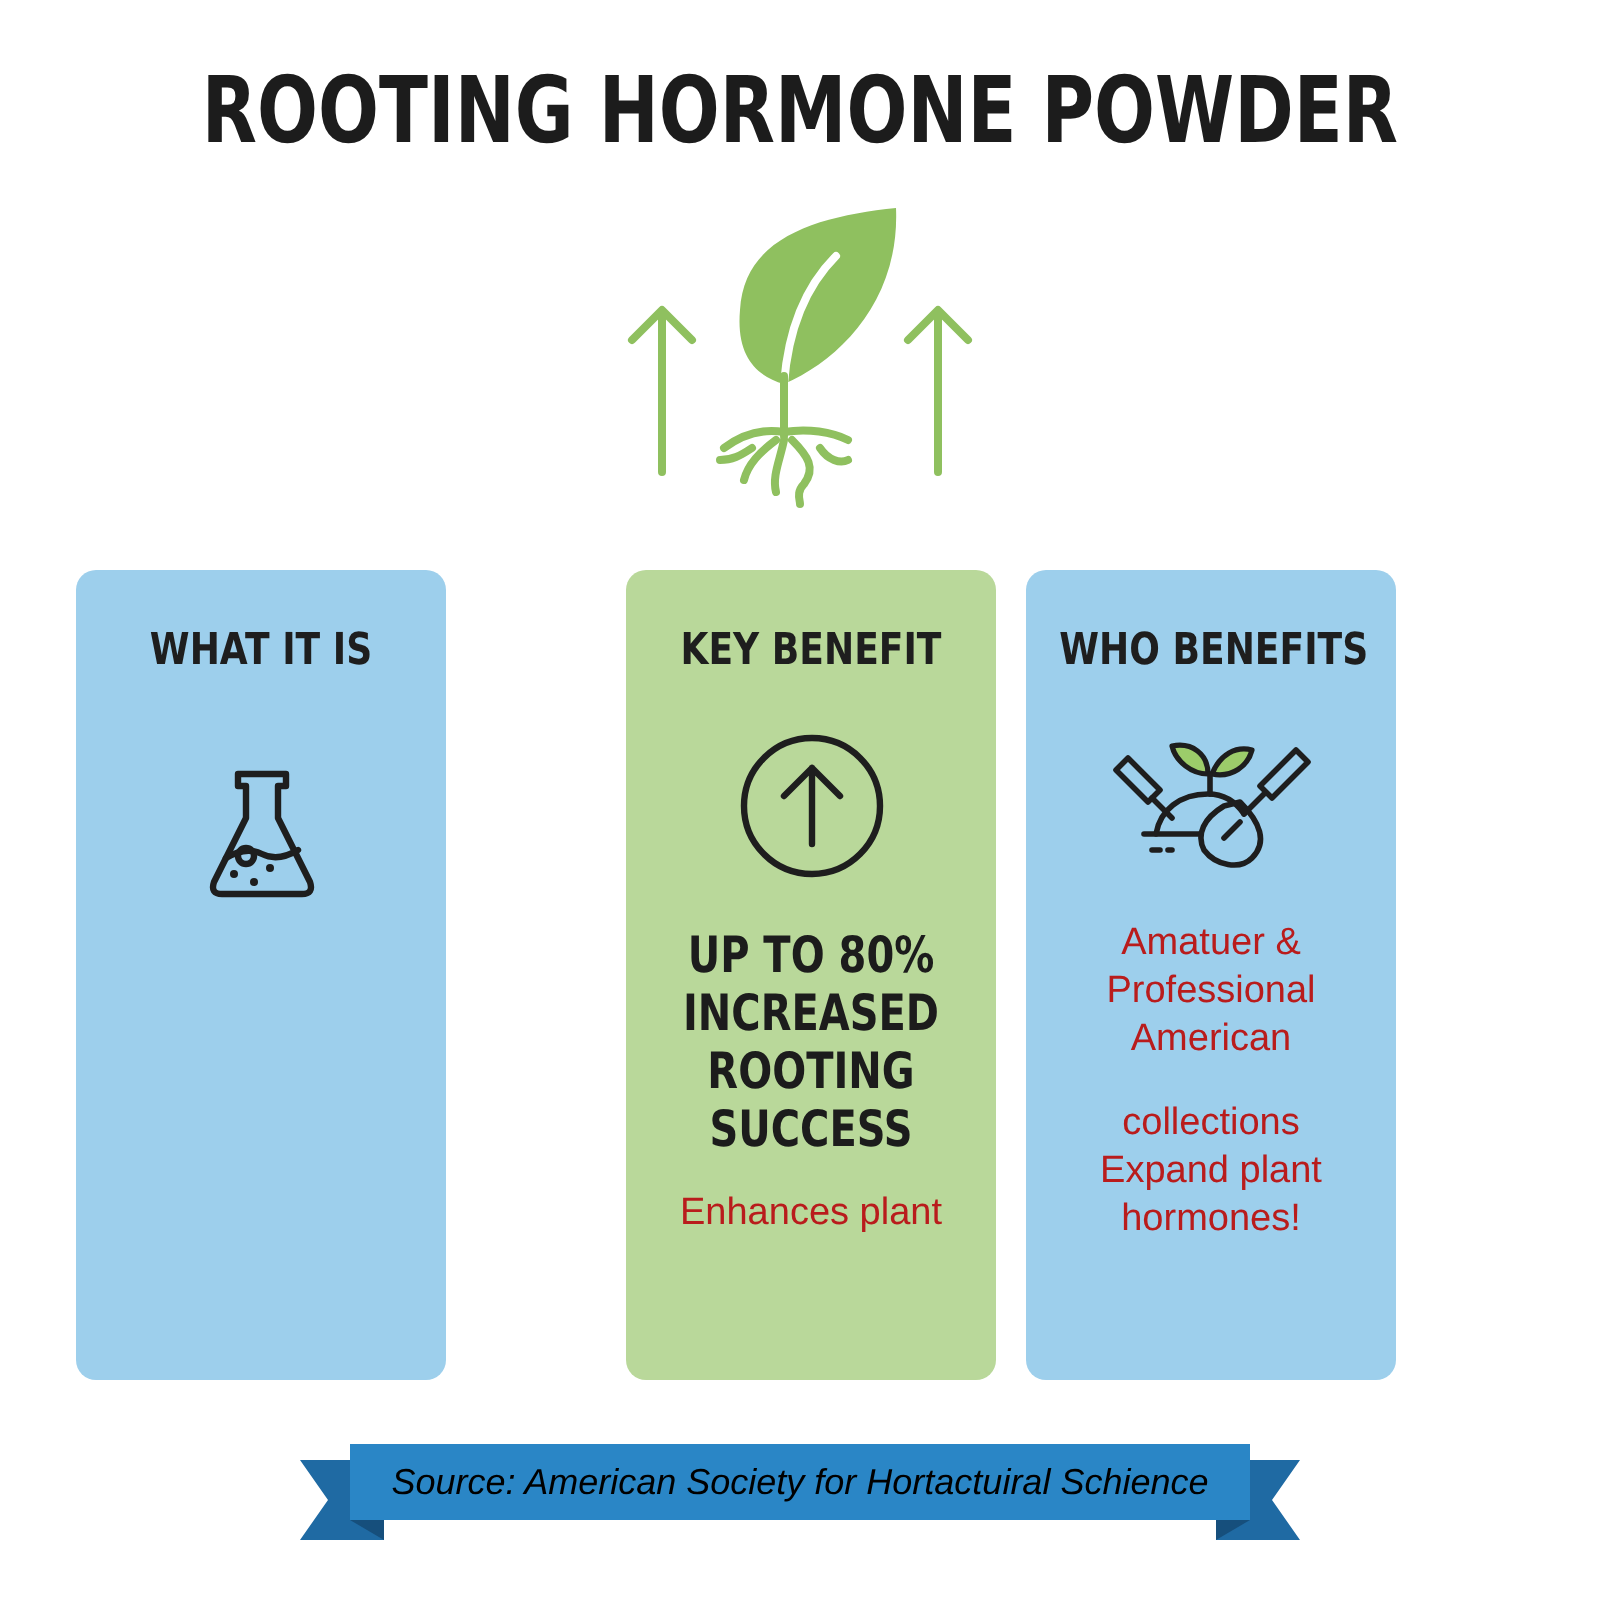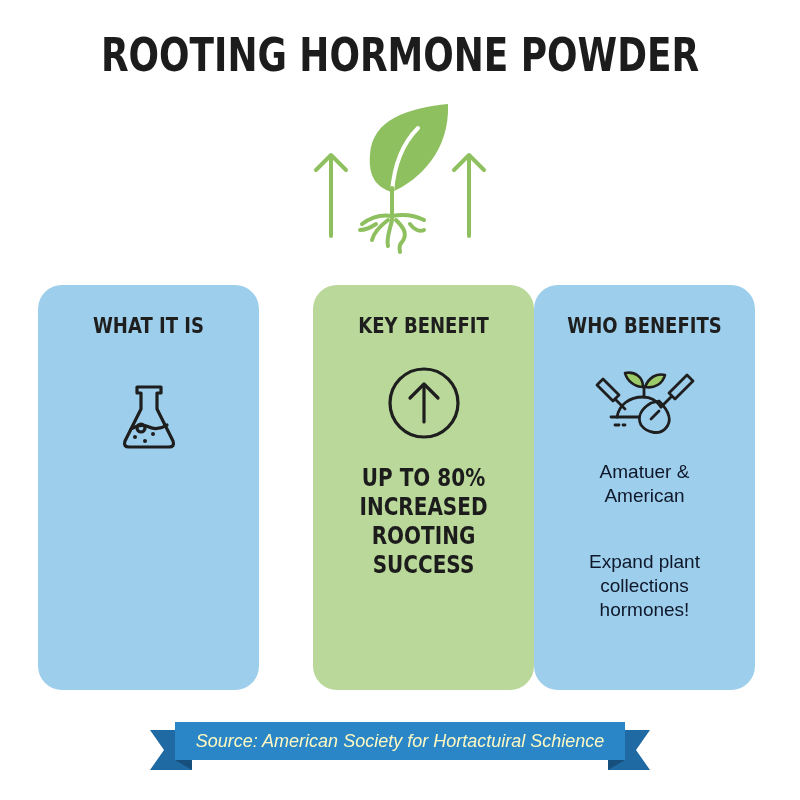--- a/index.html
+++ b/index.html
@@ -9,54 +9,54 @@
     .title {
       position: absolute; left: 0; top: 28px; width: 800px; text-align: center;
       font-family: "DejaVu Sans", sans-serif; font-weight: bold; font-size: 46px;
       letter-spacing: 0px; color: #1c1c1c; transform: scaleX(0.78); transform-origin: center;
       white-space: nowrap;
     }
 
     .hero { position: absolute; left: 300px; top: 100px; width: 200px; height: 160px; }
 
     .card {
-      position: absolute; top: 285px; height: 405px; width: 221px;
-      border-radius: 24px; text-align: center;
+      position: absolute; top: 285px; height: 405px; width: 185px;
+      border-radius: 10px; text-align: center;
     }
     .card.blue { background: #9dcfec; }
     .card.green { background: #b9d89a; }
     .card-left { left: 38px; }
     .card-mid { left: 289px; margin-left: 24px; }
-    .card-right { left: 534px; }
+    .card-right { left: 513px; }
 
     .card-heading {
       position: absolute; left: 0; top: 28px; width: 100%; text-align: center;
       font-family: "DejaVu Sans", sans-serif; font-weight: bold; font-size: 22px;
       color: #1e1e1e; transform: scaleX(0.82); white-space: nowrap;
     }
     .card-icon { position: absolute; left: 50%; transform: translateX(-50%); }
 
     .body-text {
       position: absolute; left: 0; width: 100%; text-align: center;
       font-family: "Liberation Sans", sans-serif; font-size: 19px; line-height: 24px;
-      color: #0f172a;
+      color: #b91c1c;
     }
     .big-stat {
       position: absolute; left: 0; width: 100%; top: 178px; text-align: center;
       font-family: "DejaVu Sans", sans-serif; font-weight: bold; font-size: 25px; line-height: 29px;
       color: #1c1c1c; transform: scaleX(0.8);
     }
 
     .banner { position: absolute; left: 150px; top: 718px; width: 500px; height: 54px; }
     .banner-main {
       position: absolute; left: 25px; top: 4px; width: 450px; height: 38px;
       background: #2a86c6; display: flex; align-items: center; justify-content: center;
     }
     .banner-text {
-      font-family: "Liberation Sans", sans-serif; font-style: italic; font-size: 18px; color: #fef9c3;
+      font-family: "Liberation Sans", sans-serif; font-style: italic; font-size: 18px; color: #000000;
       white-space: nowrap;
     }
     .banner-svg { position: absolute; left: 0; top: 0; }
   </style>
 </head>
 <body>
 
 <div class="title">ROOTING HORMONE POWDER</div>
 
 <svg class="hero" viewBox="0 0 200 160" width="200" height="160">
@@ -106,20 +106,21 @@
       <path d="M37 56 V18 M23 32 L37 18 L51 32"></path>
     </g>
   </svg>
   <div class="big-stat">
     <div>UP TO 80%</div>
     <div>INCREASED</div>
     <div>ROOTING</div>
     <div>SUCCESS</div>
   </div>
   <div class="body-text" style="top:310px">
+    <div>Enhances plant</div>
   </div>
 </div>
 
 <div class="card blue card-right">
   <div class="card-heading">WHO BENEFITS</div>
   <svg class="card-icon" style="top:82px" width="104" height="68" viewBox="0 0 104 68">
 
     <path d="M50 20 C42 20 34 14 32 6 C42 4 50 10 50 20 Z" fill="#9ccc6a" stroke="#1e1e1e" stroke-width="2.6" stroke-linejoin="round"></path>
     <path d="M52 20 C56 10 64 6 72 8 C70 16 62 22 52 20 Z" fill="#9ccc6a" stroke="#1e1e1e" stroke-width="2.6" stroke-linejoin="round"></path>
     <g stroke="#1e1e1e" stroke-width="2.8" fill="none" stroke-linecap="round" stroke-linejoin="round">
@@ -133,25 +134,26 @@
       <path d="M22 58 H26 M30 58 H32"></path>
 
       <path d="M100 14 L94 8 L76 26 L82 32 Z"></path>
       <path d="M78 30 L68 40"></path>
       <path d="M66 34 C76 44 80 54 72 62 C66 68 54 66 48 58 C44 50 48 42 58 36 Z"></path>
       <path d="M58 52 L66 44"></path>
     </g>
   </svg>
   <div class="body-text" style="top:175px">
     <div>Amatuer &amp;</div>
+    <div>Professional</div>
     <div>American</div>
   </div>
   <div class="body-text" style="top:265px">
+    <div>collections</div>
     <div>Expand plant</div>
-    <div>collections</div>
     <div>hormones!</div>
   </div>
 </div>
 
 <div class="banner">
   <svg class="banner-svg" width="500" height="54" viewBox="0 0 500 54">
 
     <polygon points="0,12 42,12 42,52 0,52 14,32" fill="#1f6aa3"></polygon>
     <polygon points="25,42 42,42 42,52" fill="#164f7c"></polygon>
 

